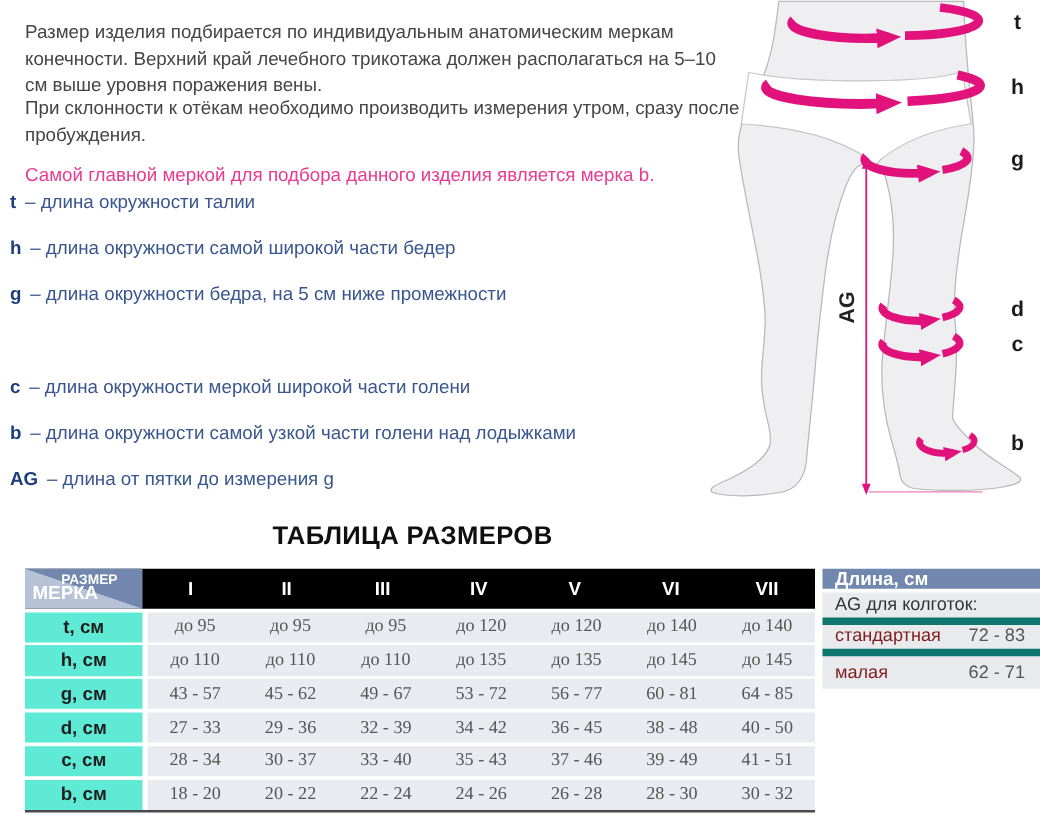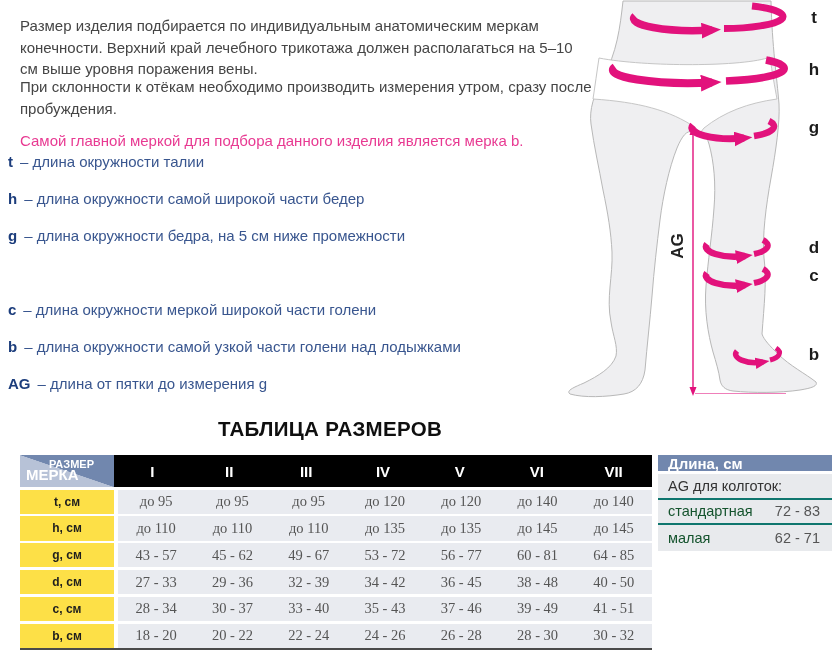--- a/index.html
+++ b/index.html
@@ -25,37 +25,37 @@
   
   .size-table{position:absolute;left:20px;top:455px;width:632px;}
   .thead{display:flex;height:32px;background:#000000;}
   .corner{position:relative;width:94px;height:32px;flex:0 0 94px;
     background:linear-gradient(to top right,#b7c2d7 49.6%,#7187ae 50.4%);}
   .corner .top-lbl{position:absolute;top:3px;right:20px;font-size:11px;font-weight:bold;color:#fff;}
   .corner .bot-lbl{position:absolute;bottom:4px;left:6px;font-size:15px;font-weight:bold;color:#fff;}
   .col-h{flex:1;display:flex;align-items:center;justify-content:center;
     font-size:15px;font-weight:bold;color:#fff;}
   .trow{display:flex;height:24.2px;margin-top:2.6px;}
-  .rlabel{flex:0 0 94px;width:94px;margin-right:4px;background:#fde047;
+  .rlabel{flex:0 0 94px;width:94px;margin-right:4px;background:#5eead4;
     display:flex;align-items:center;justify-content:center;
-    font-size:12px;font-weight:bold;color:#1e1e1e;}
+    font-size:15px;font-weight:bold;color:#1e1e1e;}
   .rvals{flex:1;display:flex;background:#e9ebf0;}
   .cell{flex:1;display:flex;align-items:center;justify-content:center;
     font-size:14.5px;color:#555;font-family:Liberation Serif, serif;}
   .table-bottom-line{position:absolute;left:20px;top:648px;width:632px;height:2px;background:#4a4a4a;}
   
   .len-panel{position:absolute;left:658px;top:455px;width:174px;}
   .len-head{height:16px;background:#7187ae;display:flex;align-items:center;
     padding-left:10px;box-sizing:border-box;font-size:15px;font-weight:bold;color:#fff;}
   .len-body{margin-top:3px;background:#e8eaed;}
   .len-row{height:25.5px;display:flex;align-items:center;justify-content:space-between;
-    padding:0 12px 0 10px;box-sizing:border-box;border-bottom:2px solid #0f766e;font-size:14.5px;}
+    padding:0 12px 0 10px;box-sizing:border-box;border-bottom:6px solid #0f766e;font-size:14.5px;}
   .len-row:last-child{border-bottom:none;}
   .len-sub{color:#333;}
-  .len-opt-label{color:#14532d;}
+  .len-opt-label{color:#7f1d1d;}
   .len-opt-value{color:#555;}
 </style>
 </head>
 <body>
 
 <div class="canvas">
 
   <div class="intro">
     <p class="p1">Размер изделия подбирается по индивидуальным анатомическим меркам конечности. Верхний край лечебного трикотажа должен располагаться на 5–10 см выше уровня поражения вены.</p>
     <p class="p2">При склонности к отёкам необходимо производить измерения утром, сразу после пробуждения.</p>

